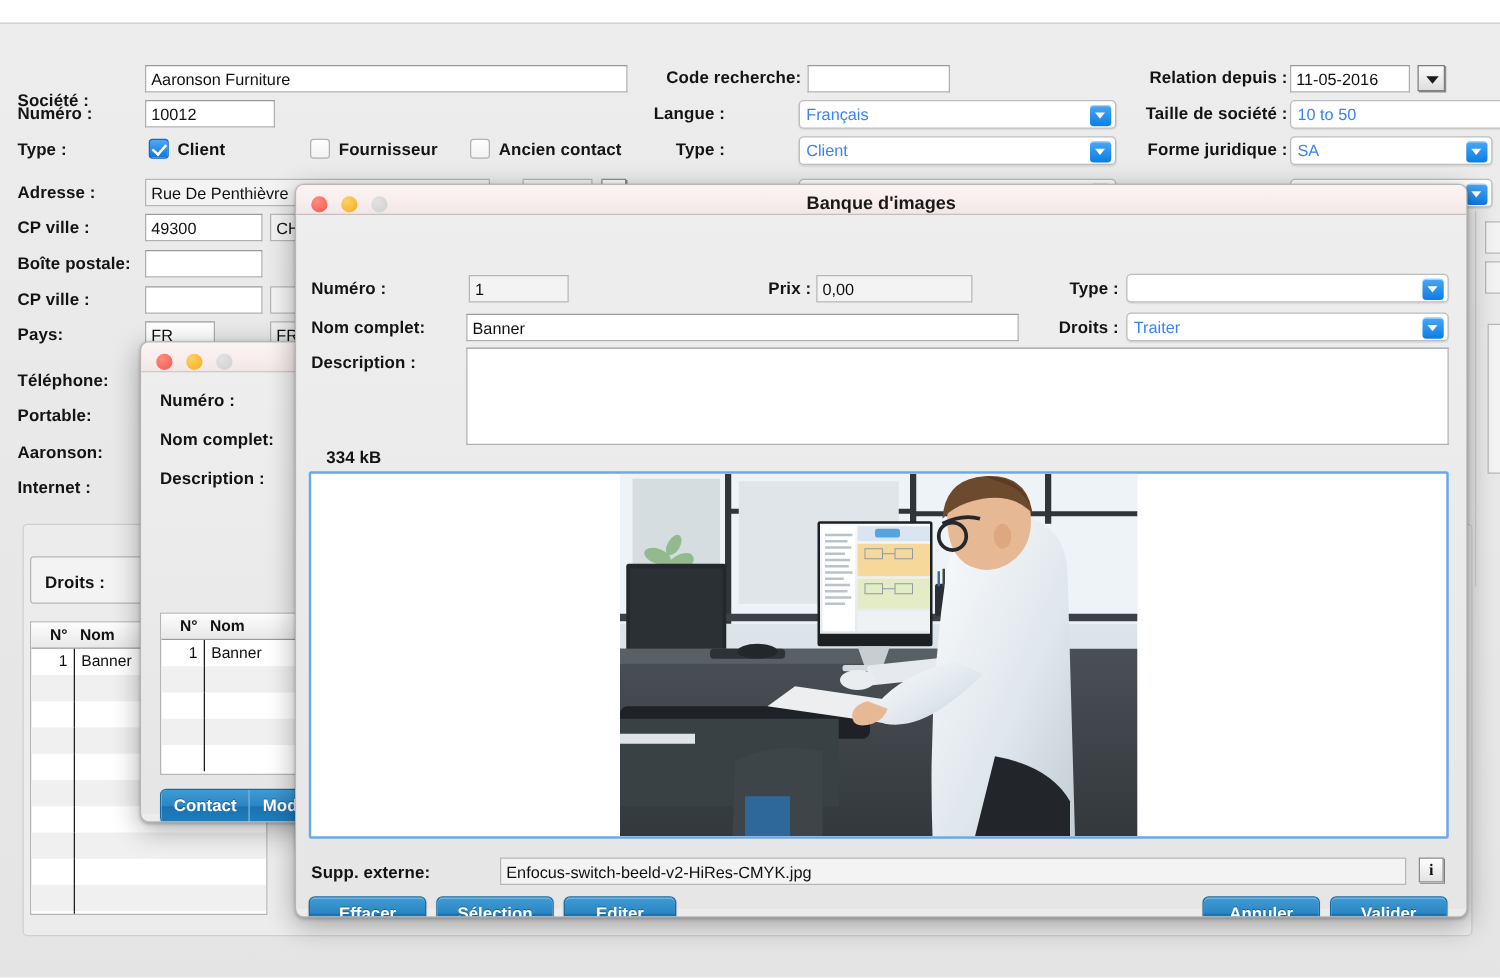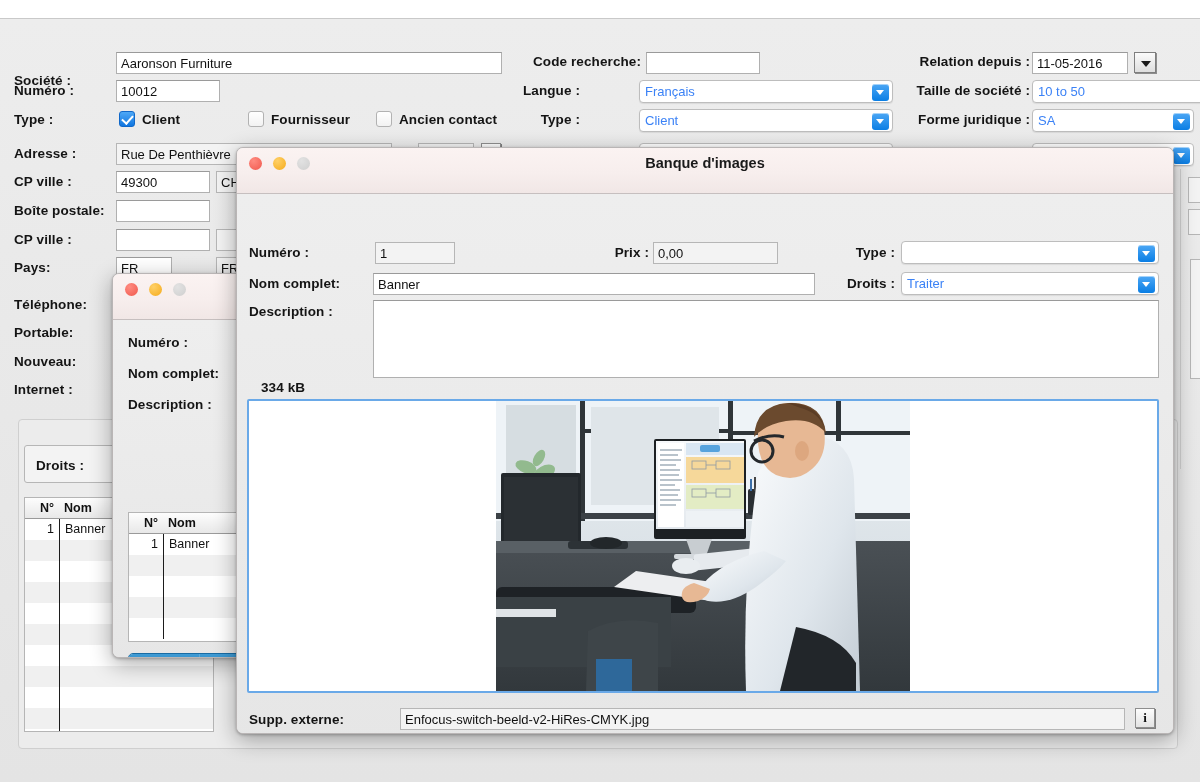--- a/index.html
+++ b/index.html
@@ -231,21 +231,21 @@
   .dlg {
     position: absolute;
     border-radius: 7px;
     background: #ececec;
     box-shadow: 0 6px 22px rgba(0,0,0,0.33), 0 1px 3px rgba(0,0,0,0.25);
     overflow: hidden;
     border: 1px solid #b9b5b5;
   }
   .dlg-title {
     position: relative;
-    height: 46px;
+    height: 24px;
     background: linear-gradient(to bottom,#fbf3f2 0%, #f7eeed 55%, #f1e7e6 100%);
     border-bottom: 1px solid #c6bfbf;
   }
   .dlg-title .tt {
     position: absolute;
     left: 0; right: 0; top: 0;
     line-height: 30px;
     text-align: center;
     font-size: 14.5px;
     font-weight: bold;
@@ -298,21 +298,21 @@
       <div class="lbl" style="left:14px; top:35px;margin-top:19px;">Société :</div>
       <div class="lbl" style="left:14px; top:64px;">Numéro :</div>
       <div class="lbl" style="left:14px; top:93px;">Type :</div>
       <div class="lbl" style="left:14px; top:127px;">Adresse :</div>
       <div class="lbl" style="left:14px; top:155px;">CP ville :</div>
       <div class="lbl" style="left:14px; top:184px;">Boîte postale:</div>
       <div class="lbl" style="left:14px; top:213px;">CP ville :</div>
       <div class="lbl" style="left:14px; top:241px;">Pays:</div>
       <div class="lbl" style="left:14px; top:278px;">Téléphone:</div>
       <div class="lbl" style="left:14px; top:306px;">Portable:</div>
-      <div class="lbl" style="left:14px; top:335px;">Nouveau:</div>
+      <div class="lbl" style="left:14px; top:335px;">Aaronson:</div>
       <div class="lbl" style="left:14px; top:363px;">Internet :</div>
 
       <div class="fld" style="left:116px; top:33px;  width:386px;">Aaronson Furniture</div>
       <div class="fld" style="left:116px; top:61px;  width:104px;">10012</div>
 
       <div class="cbx on" style="left:119px; top:92px;"></div>
       <div class="lbl" style="left:142px; top:93px;">Client</div>
       <div class="cbx" style="left:248px; top:92px;"></div>
       <div class="lbl" style="left:271px; top:93px;">Fournisseur</div>
       <div class="cbx" style="left:376px; top:92px;"></div>

